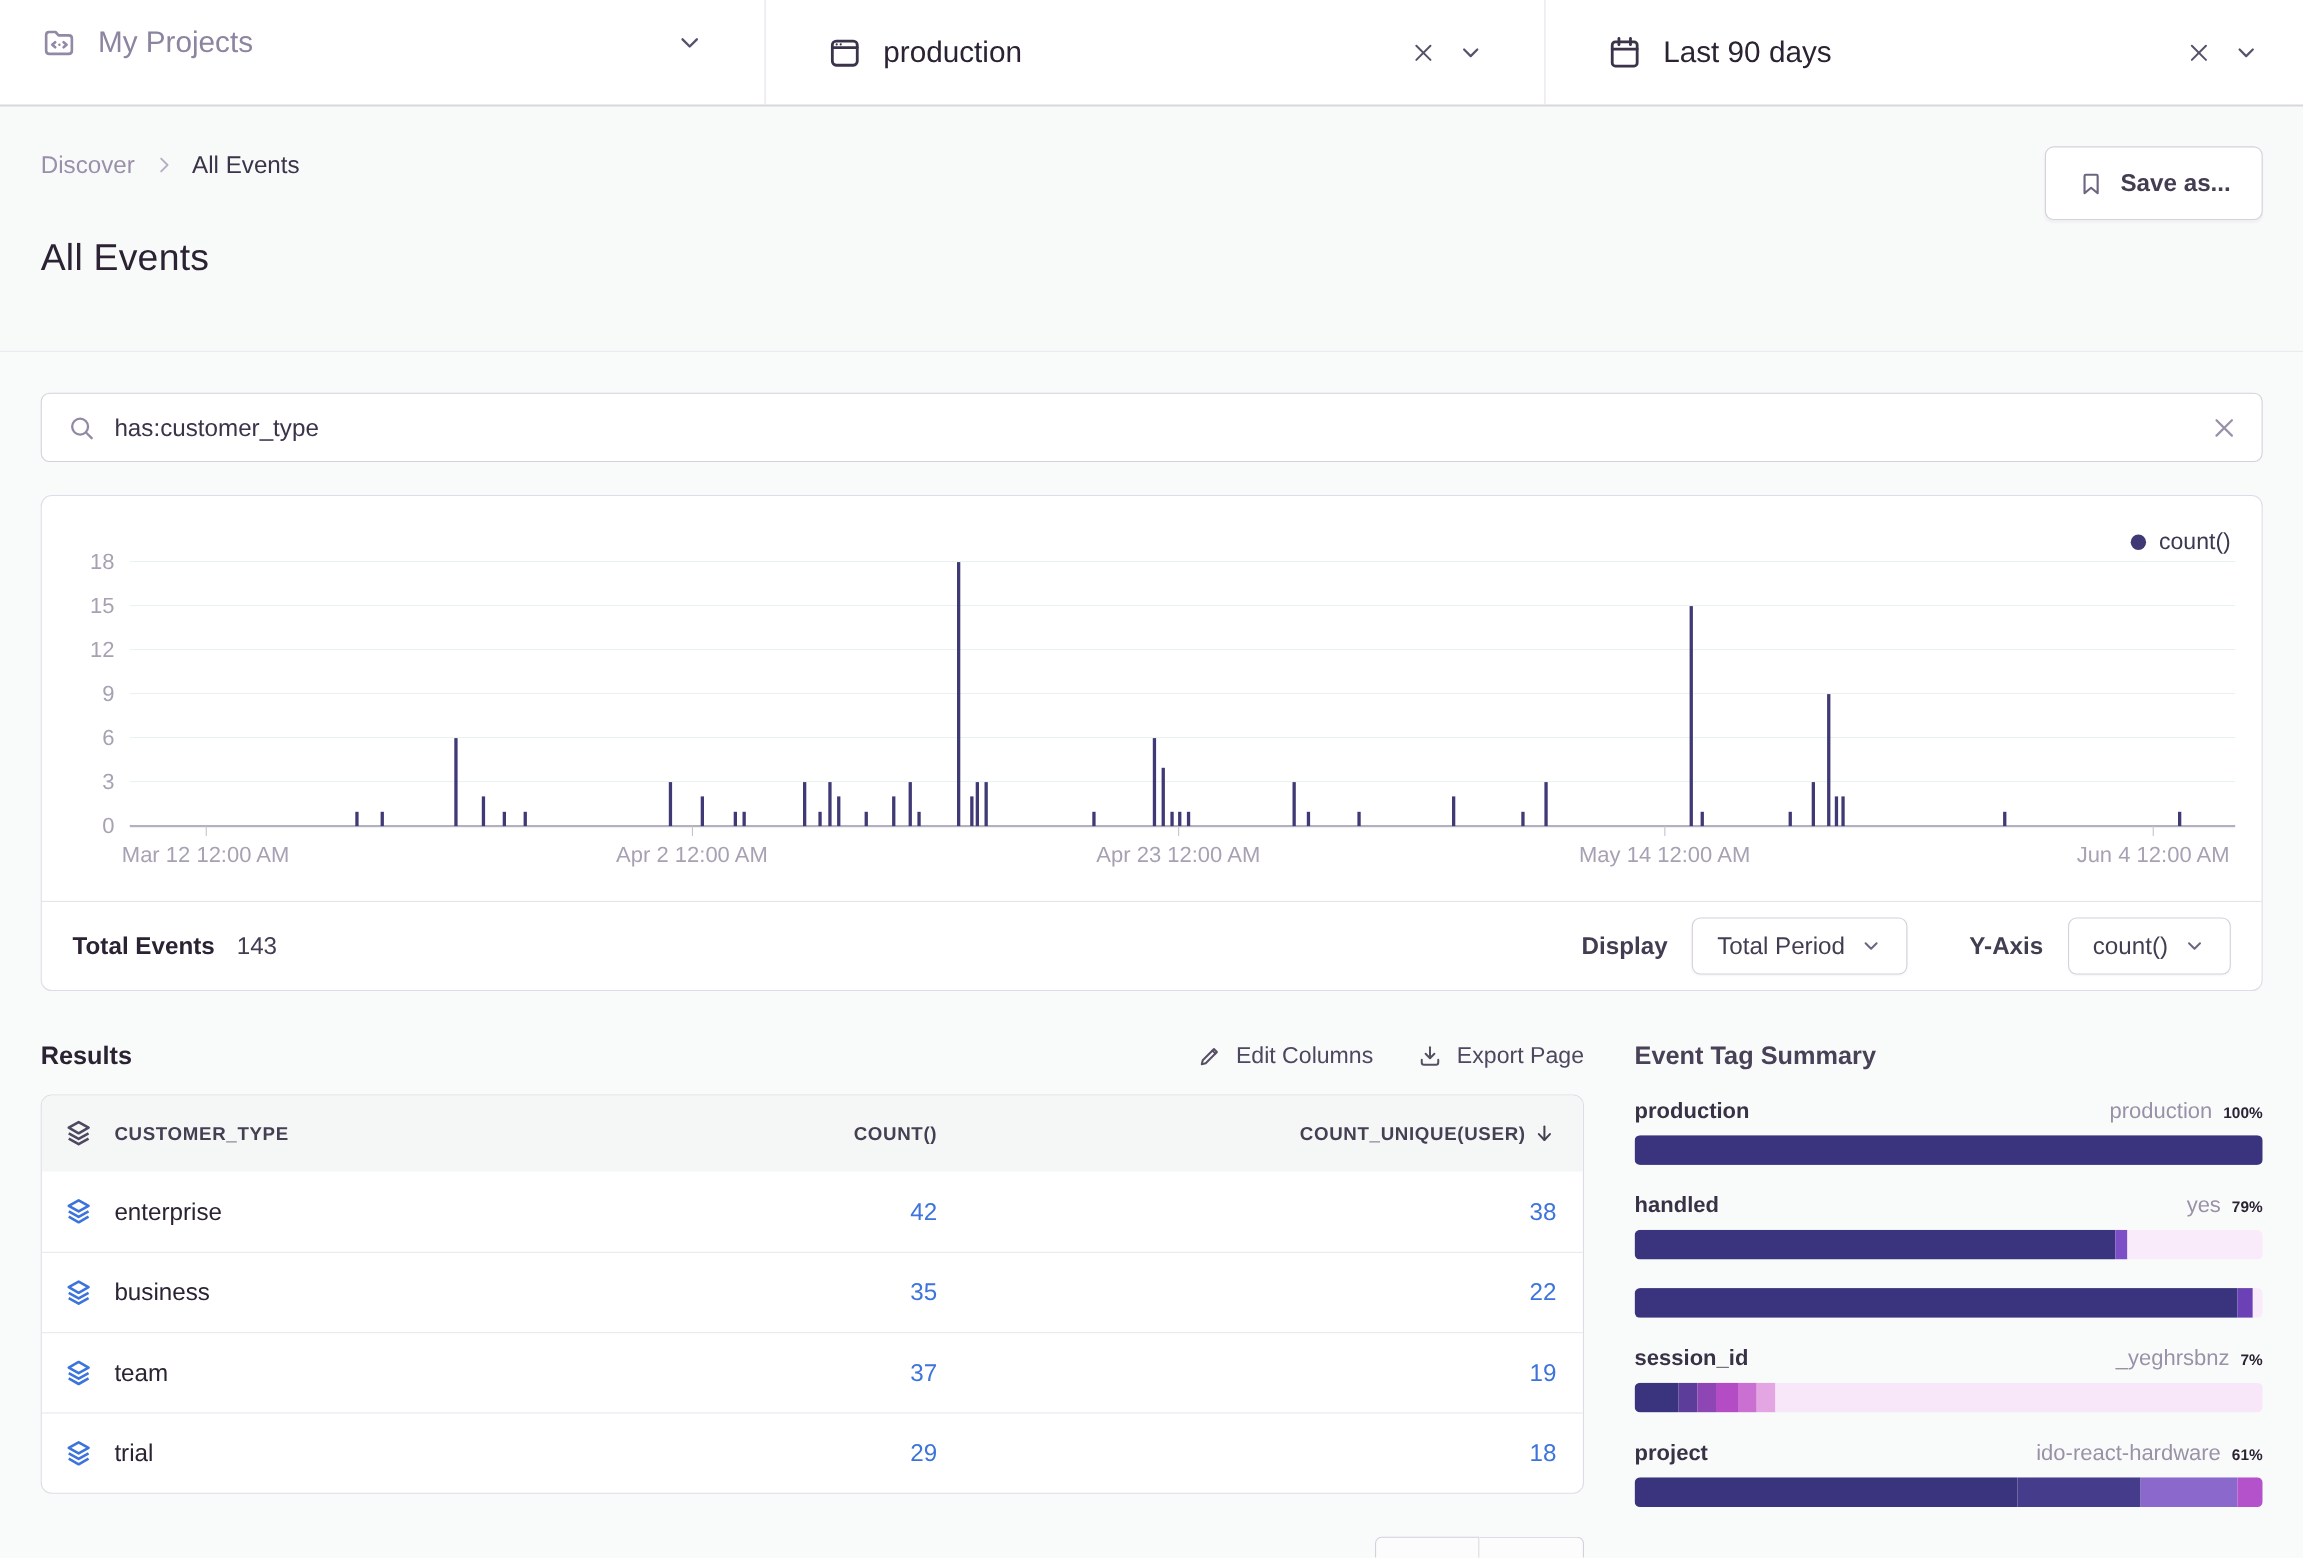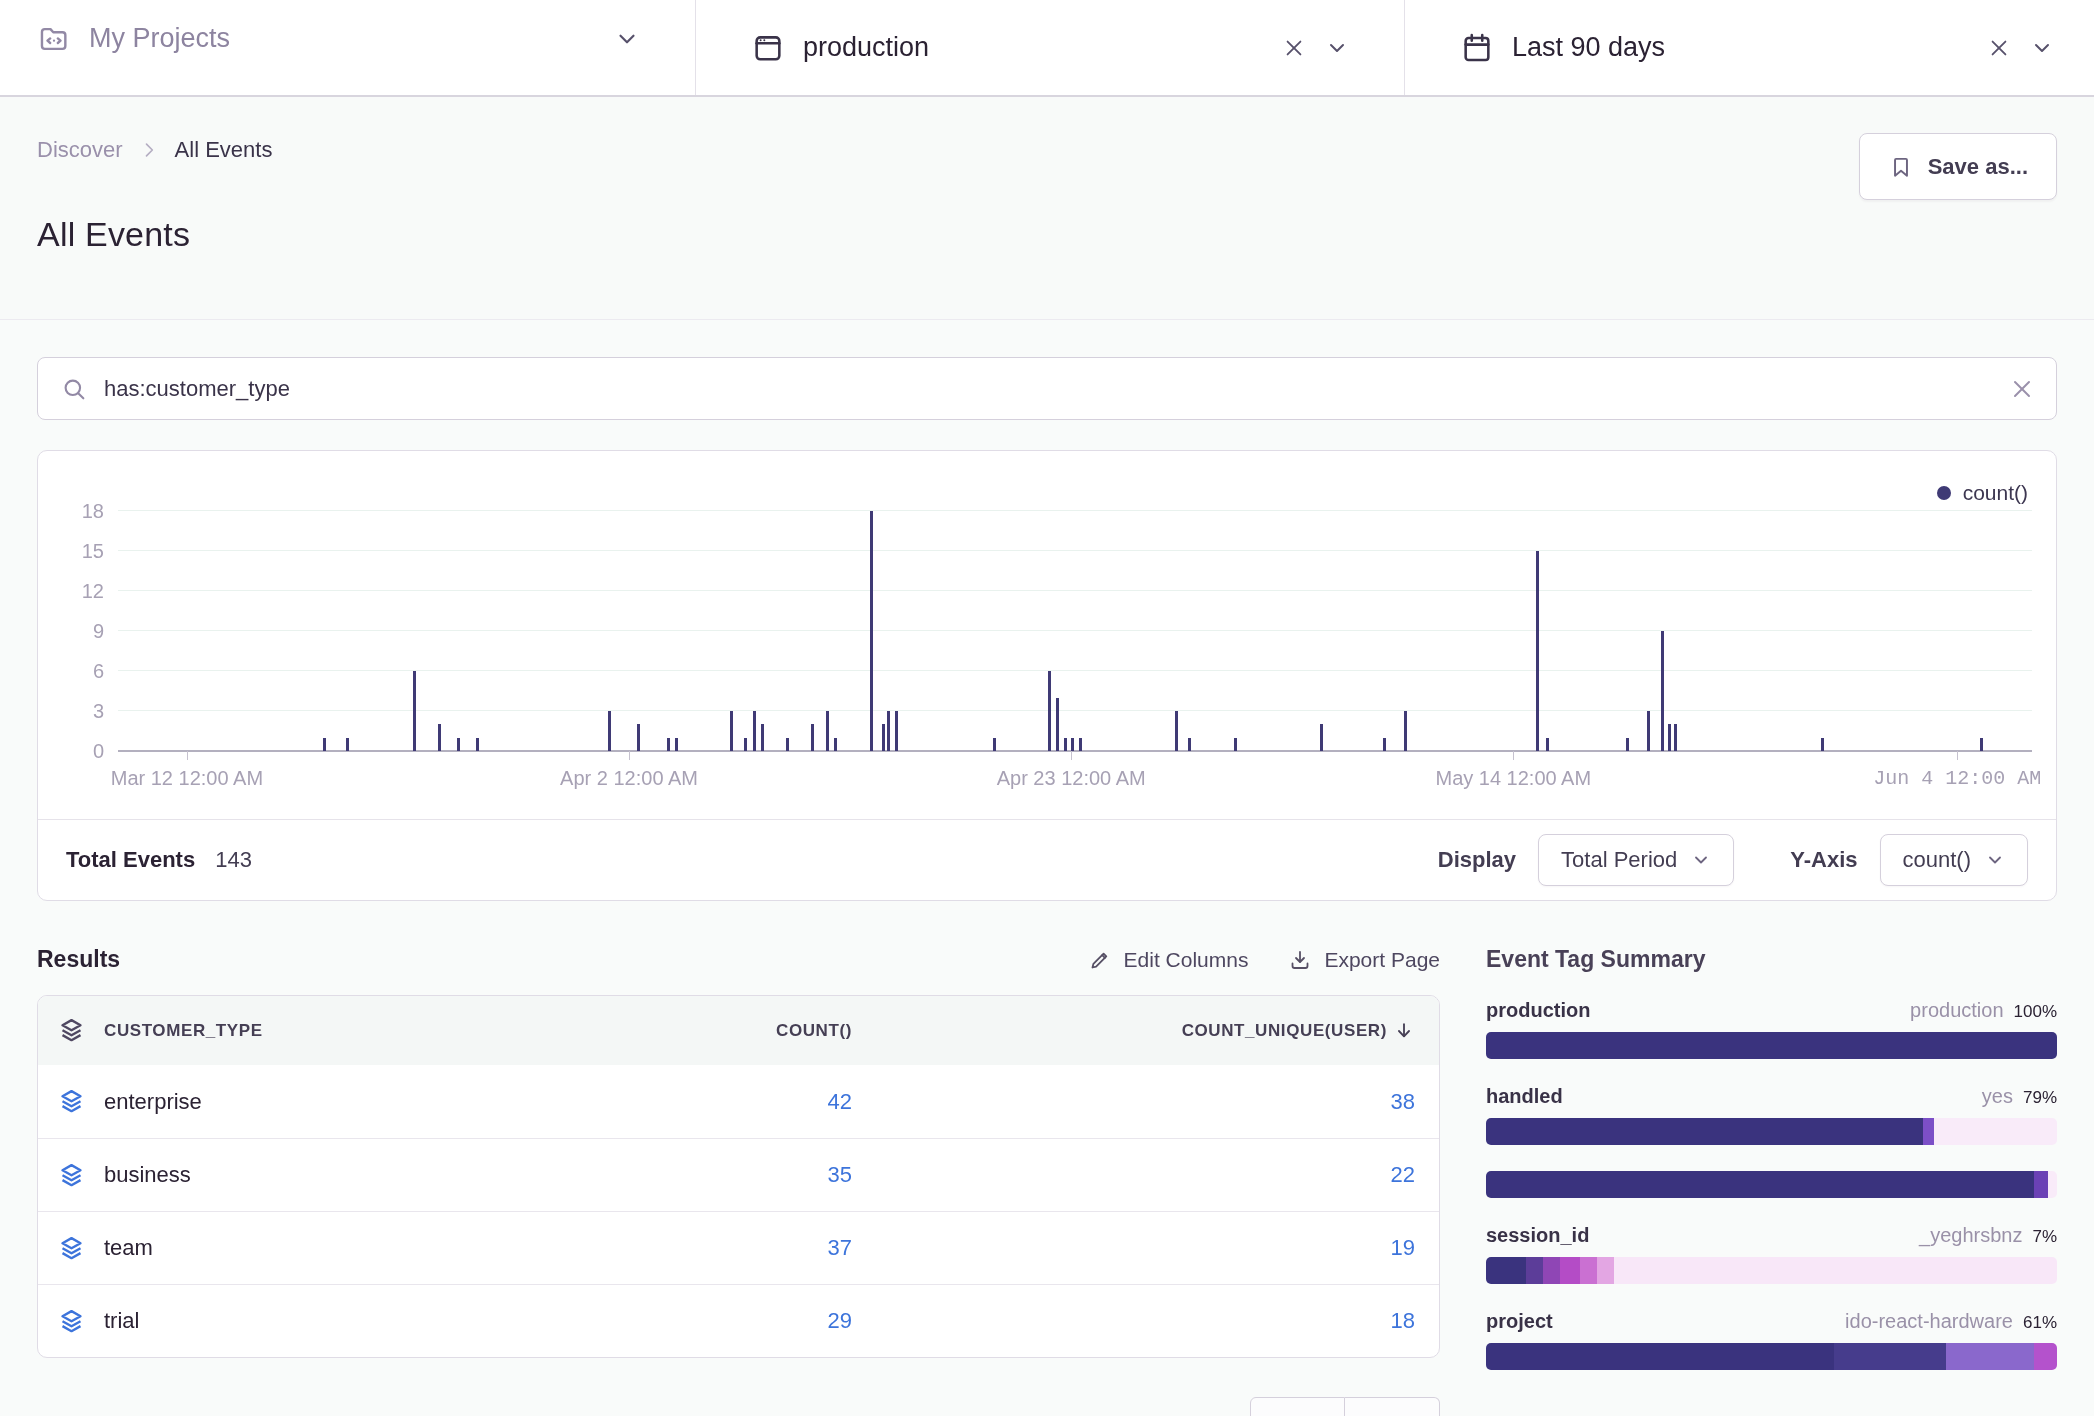--- a/index.html
+++ b/index.html
@@ -99,21 +99,21 @@
   .pager-btn { width:95px; height:42px; background:#fcfcfd; border:1px solid #d5d0dc; }
   .pager-btn.prev { border-radius:6px 0 0 6px; }
   .pager-btn.next { border-radius:0 6px 6px 0; border-left:none; }
 
   .col-right { flex:1; }
   .tags-title { font-size:23px; font-weight:bold; color:#494157; }
   .tag-item { margin-top:26px; }
   .tag-row { display:flex; align-items:baseline; }
   .tag-name { font-size:20px; font-weight:bold; color:#393247; }
   .tag-val { margin-left:auto; font-size:20px; color:#9a91a8; }
-  .tag-pct { font-size:17px; font-weight:normal; color:#2b2233; margin-left:10px; }
+  .tag-pct { font-size:14px; font-weight:bold; color:#2b2233; margin-left:10px; }
   .tag-bar { margin-top:10px; height:27px; border-radius:5px; overflow:hidden; display:flex; }
   .tag-seg { height:100%; }
 </style>
 </head>
 <body>
 
 <div class="topbar">
   <div class="tb-sec s1">
     <span class="icon muted">
       <svg width="34" height="34" viewBox="0 0 24 24" fill="none" stroke="currentColor" stroke-width="1.7" stroke-linecap="round" stroke-linejoin="round">
@@ -289,21 +289,21 @@
           <div class="bar" style="left: 97.3%; height: 13.3333px;"></div>
           <div class="xtick" style="left: 3.6%;"></div>
           <div class="xlab" style="left: 3.6%;">Mar 12 12:00 AM</div>
           <div class="xtick" style="left: 26.7%;"></div>
           <div class="xlab" style="left: 26.7%;">Apr 2 12:00 AM</div>
           <div class="xtick" style="left: 49.8%;"></div>
           <div class="xlab" style="left: 49.8%;">Apr 23 12:00 AM</div>
           <div class="xtick" style="left: 72.9%;"></div>
           <div class="xlab" style="left: 72.9%;">May 14 12:00 AM</div>
           <div class="xtick" style="left: 96.1%;"></div>
-          <div class="xlab" style="left: 96.1%; font-family: Liberation Mono, monospace;">Jun 4 12:00 AM</div>
+          <div class="xlab" style="left: 96.1%;">Jun 4 12:00 AM</div>
         </div>
     </div>
     <div class="chart-footer">
       <div class="cf-left">
         <span class="cf-total-label">Total Events</span>
         <span class="cf-total-value">143</span>
       </div>
       <div class="cf-right">
         <span class="cf-ctl-label">Display</span>
         <button class="dropdown">

